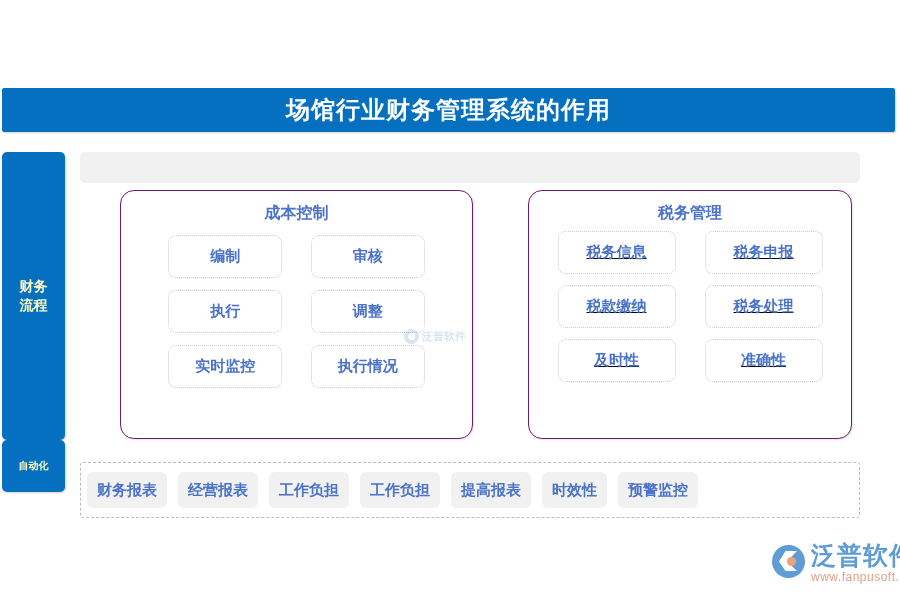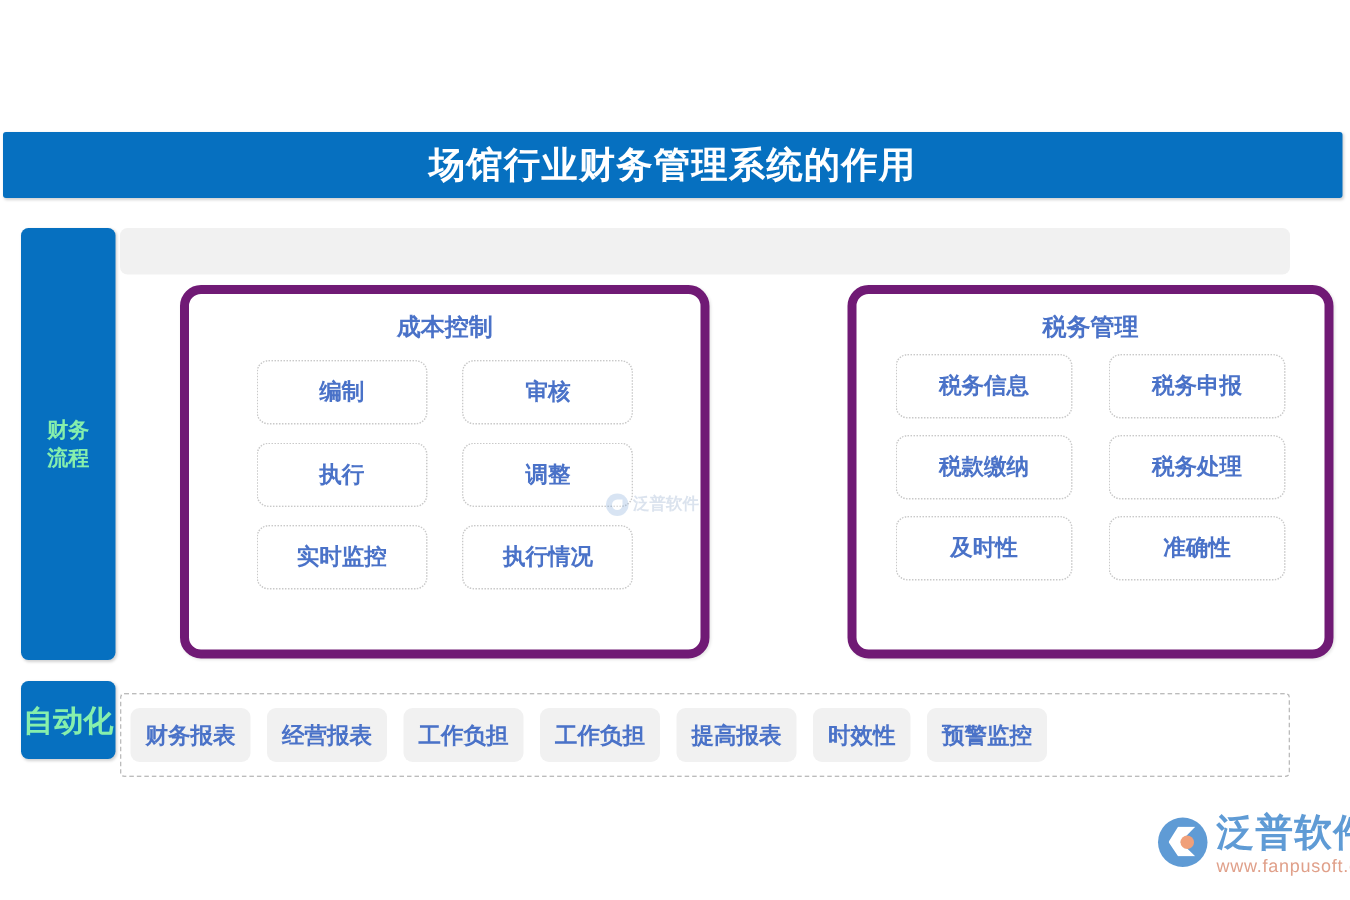--- a/index.html
+++ b/index.html
@@ -42,62 +42,61 @@
   .side-block {
     position: absolute;
     left: 2px;
     background: #0670c0;
     border-radius: 5px;
     box-shadow: 1px 1px 2px rgba(0,0,0,0.18);
     display: flex;
     align-items: center;
     justify-content: center;
     text-align: right;
-    color: #86efac;
-    font-weight: bold;
-    margin-left: 12px;
+    color: #fef9c3;
+    font-weight: bold;
   }
   .side-flow {
     top: 152px;
     width: 63px;
     height: 288px;
     font-size: 14px;
     line-height: 19px;
   }
   .side-auto {
-    top: 454px;
+    top: 440px;
     width: 63px;
     height: 52px;
-    font-size: 20px;
+    font-size: 10px;
   }
 
   
   .gray-strip {
     position: absolute;
     left: 80px;
     top: 152px;
     width: 780px;
     height: 31px;
     background: #f1f1f1;
     border-radius: 5px;
   }
 
   
   .panel {
     position: absolute;
     top: 190px;
     height: 249px;
     background: #ffffff;
-    border: 6px solid #701a75;
+    border: 1px solid #701a75;
     border-radius: 14px;
     box-shadow: 1px 1px 2px rgba(0,0,0,0.10);
     box-sizing: border-box;
   }
   .panel-cost { left: 120px; width: 353px; }
-  .panel-tax  { left: 528px; width: 324px; margin-left: 37px; }
+  .panel-tax  { left: 528px; width: 324px; }
 
   .panel-title {
     text-align: center;
     color: #4a72c8;
     font-size: 16px;
     font-weight: bold;
     margin-top: 12px;
   }
 
   .grid {
@@ -109,20 +108,21 @@
     margin-top: 11px;
     column-gap: 14px;
     row-gap: 12px;
     padding: 0 40px;
   }
   .grid-tax {
     margin-top: 7px;
     column-gap: 16px;
     row-gap: 11px;
     padding: 0 22px;
+    text-decoration: underline;
   }
 
   .cell {
     border: 1px dotted #c9c9c9;
     border-radius: 8px;
     background: #ffffff;
     color: #4a72c8;
     font-size: 15px;
     font-weight: bold;
     display: flex;

